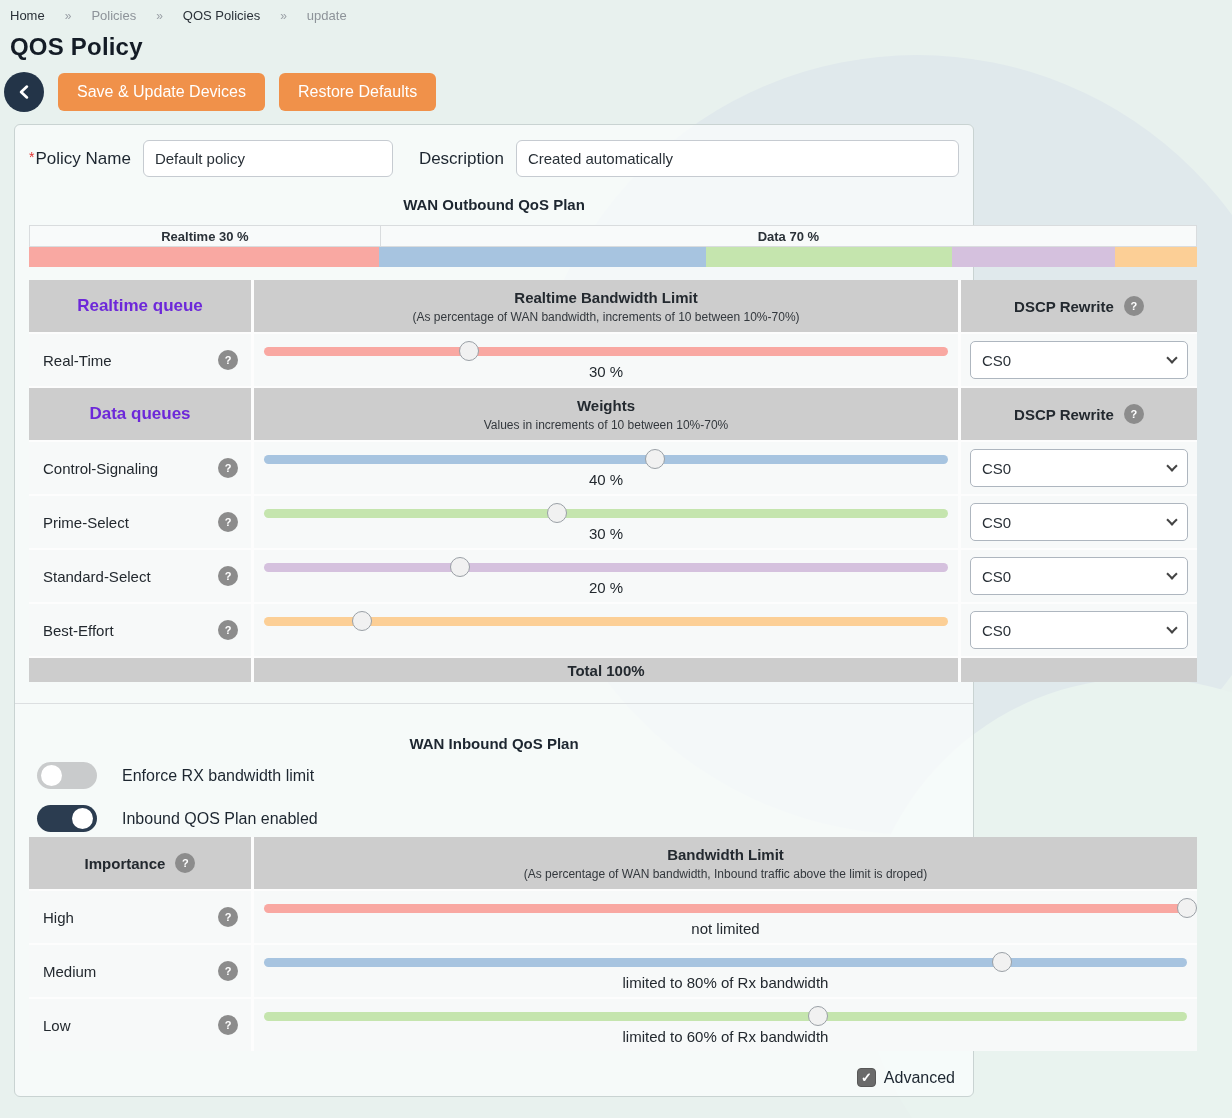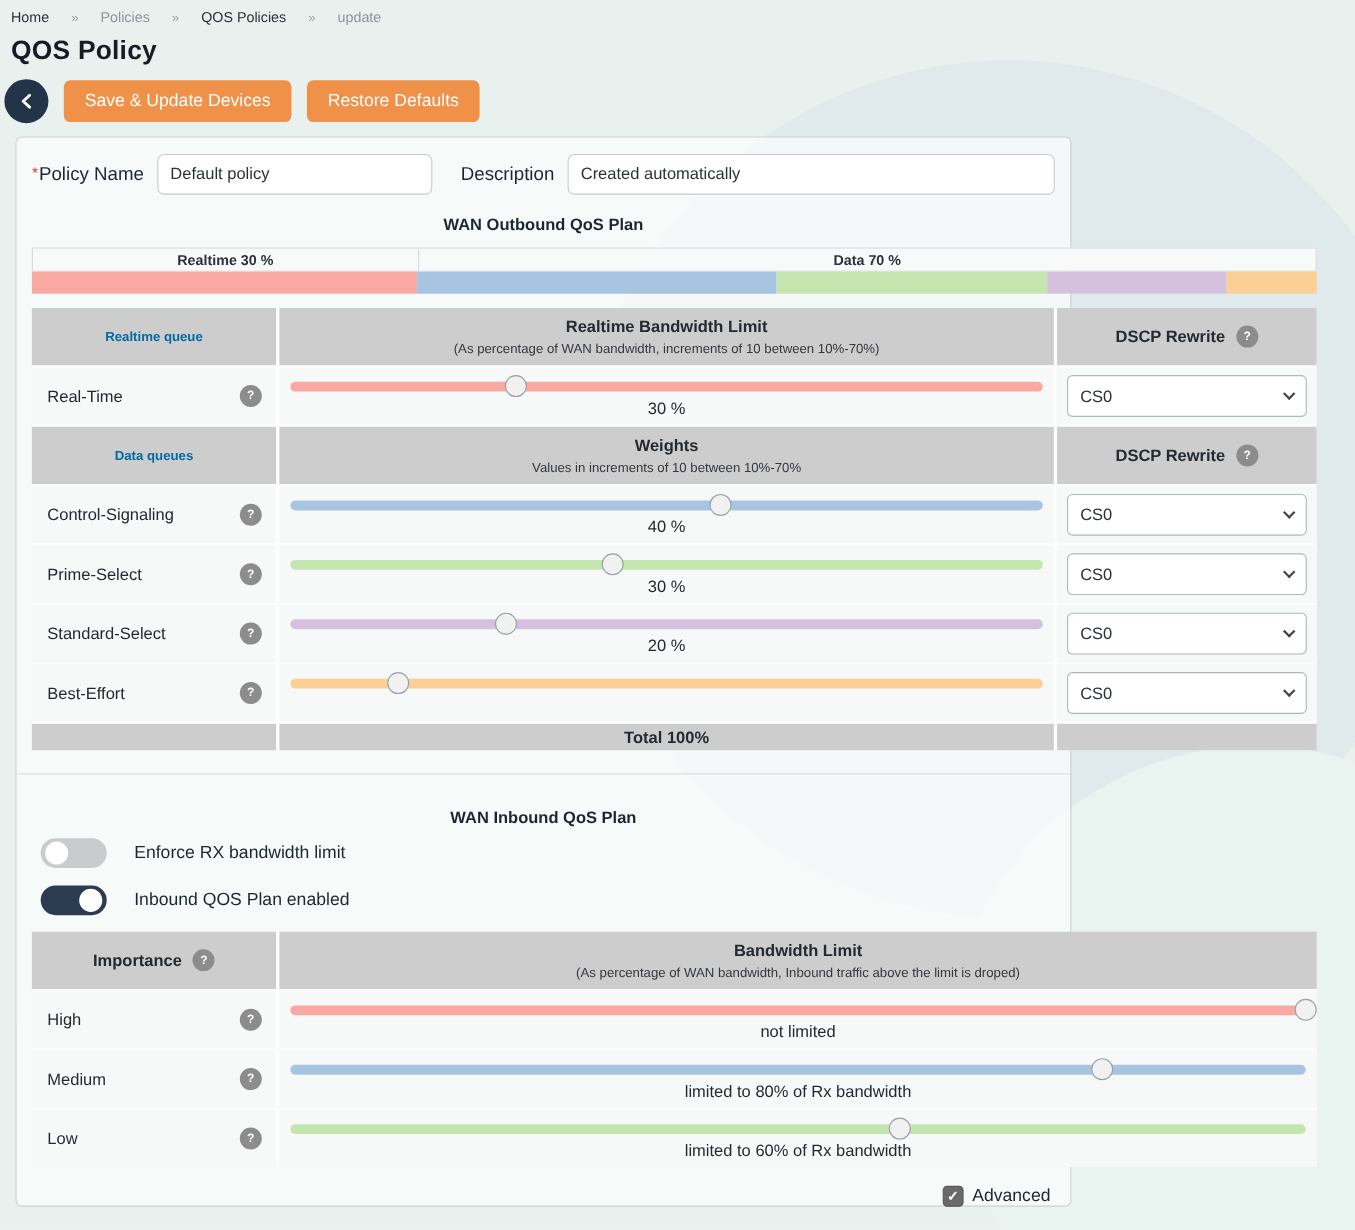--- a/index.html
+++ b/index.html
@@ -70,21 +70,21 @@
 
   .qtable { margin-top:13px; width:1168px; margin-left:auto; margin-right:auto; background:#fdfdfd; display:flex; flex-direction:column; gap:2px; }
   .qrow { display:grid; grid-template-columns:222px 1fr 236px; gap:3px; }
   .qrow-2col { display:grid; grid-template-columns:222px 1fr; gap:3px; }
   .qcell { background:#f7f9f9; }
   .qhead { background:#cdcdcd; }
   .hrow { height:52px; }
   .brow { height:52px; }
   .trow { height:24px; }
 
-  .qcell-queue { display:flex; align-items:center; justify-content:center; font-weight:bold; font-size:12px; color:#0369a1; }
+  .qcell-queue { display:flex; align-items:center; justify-content:center; font-weight:bold; font-size:17px; color:#6d28d9; }
   .qcell-mid-head { display:flex; flex-direction:column; align-items:center; justify-content:center; gap:4px; }
   .qcell-mid-head .h-title { font-weight:bold; font-size:15px; color:#23292f; }
   .qcell-mid-head .h-sub { font-size:12px; color:#33383d; }
   .qcell-dscp-head { display:flex; align-items:center; justify-content:center; gap:10px; font-weight:bold; font-size:15px; color:#23292f; }
 
   .help-icon {
     width:20px; height:20px; border-radius:50%; background:#8c8c8c; color:#fff;
     font-size:11px; font-weight:bold; display:inline-flex; align-items:center; justify-content:center;
     flex:0 0 auto; cursor:pointer;
   }
@@ -122,21 +122,21 @@
 
   .toggle-row { display:flex; align-items:center; gap:25px; margin:16px 0 0 8px; }
   .toggle { position:relative; width:60px; height:27px; border-radius:14px; cursor:pointer; flex:0 0 auto; }
   .toggle.on { background:#2b3c50; }
   .toggle.off { background:#c9cbcc; }
   .toggle-knob { position:absolute; top:3px; width:21px; height:21px; border-radius:50%; background:#fff; }
   .toggle.on .toggle-knob { right:4px; }
   .toggle.off .toggle-knob { left:4px; }
   .toggle-label { font-size:16px; color:#1d2630; }
 
-  .inbound-table { margin-top:15px; }
+  .inbound-table { margin-top:5px; }
 
   .adv-row { display:flex; align-items:center; justify-content:flex-end; gap:8px; margin:17px 4px 0 0; }
   .checkbox {
     width:19px; height:19px; border-radius:4px; background:#6a6a6a; border:1px solid #585858;
     color:#fff; font-size:13px; font-weight:bold; display:flex; align-items:center; justify-content:center;
     cursor:pointer;
   }
   .adv-label { font-size:16px; color:#1d2630; }
 </style>
 </head>

